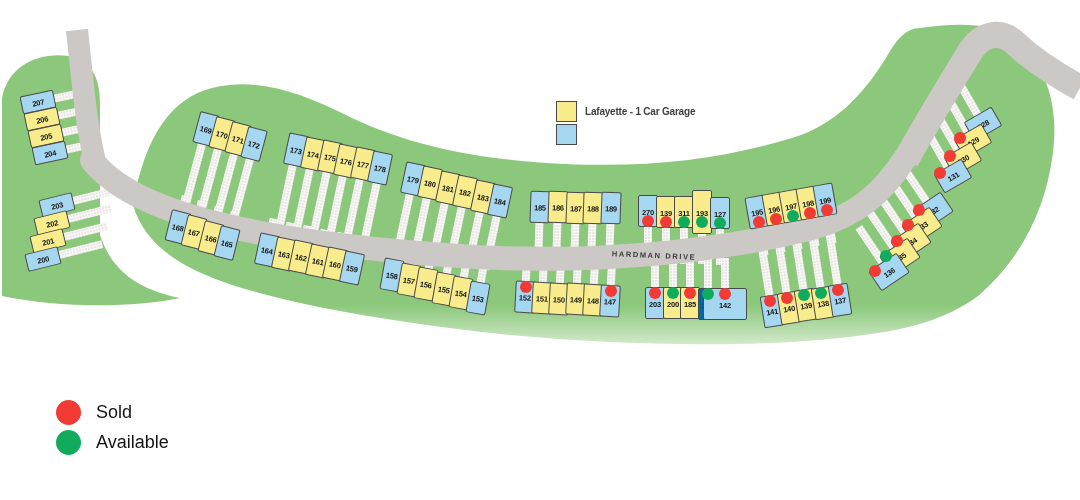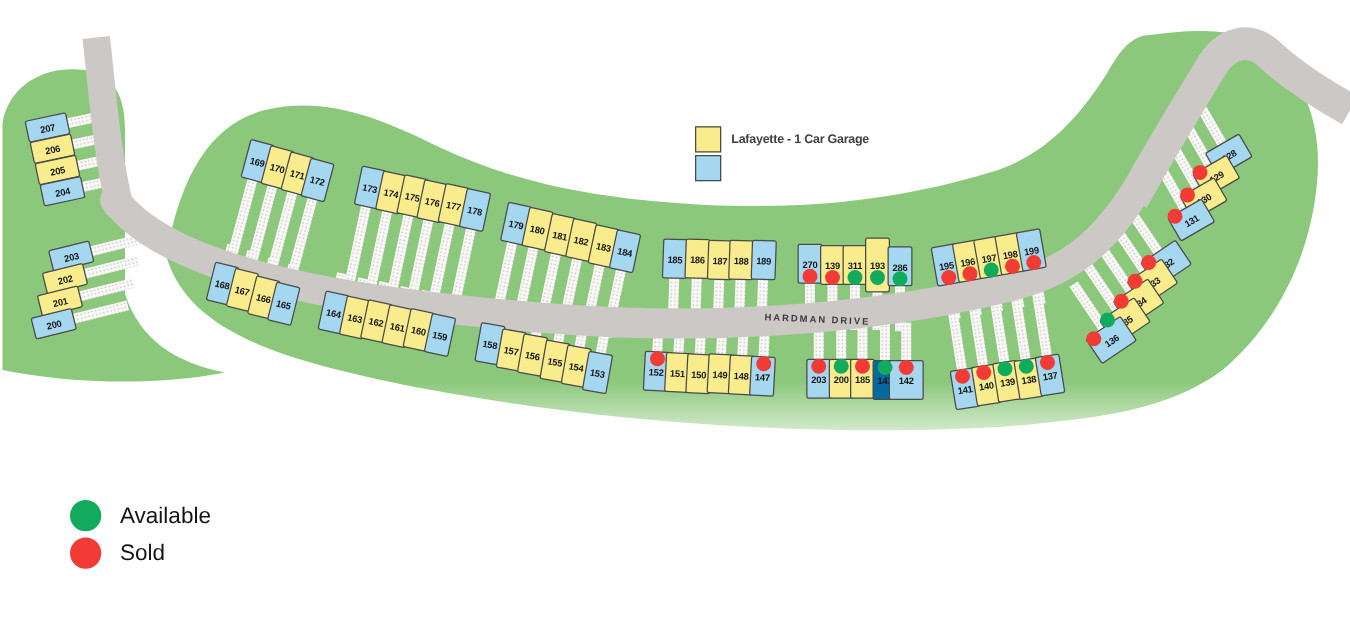--- a/index.html
+++ b/index.html
@@ -230,21 +230,21 @@
       <div class="lot" style="width: 20px; height: 32px; left: 666px; top: 212px; transform: translate(-50%, -50%) rotate(0deg); background: rgb(248, 236, 140);">
         <span>139</span>
       </div>
       <div class="lot" style="width: 20px; height: 32px; left: 684px; top: 212px; transform: translate(-50%, -50%) rotate(0deg); background: rgb(248, 236, 140);">
         <span>311</span>
       </div>
       <div class="lot" style="width: 20px; height: 44px; left: 702px; top: 212px; transform: translate(-50%, -50%) rotate(0deg); background: rgb(248, 236, 140);">
         <span>193</span>
       </div>
       <div class="lot" style="width: 20px; height: 32px; left: 720px; top: 213px; transform: translate(-50%, -50%) rotate(0deg); background: rgb(166, 215, 240);">
-        <span>286</span>
+        <span>127</span>
       </div>
       <div class="lot" style="width: 20px; height: 32px; left: 757px; top: 212px; transform: translate(-50%, -50%) rotate(-10deg); background: rgb(166, 215, 240);">
         <span>195</span>
       </div>
       <div class="lot" style="width: 20px; height: 32px; left: 774px; top: 209px; transform: translate(-50%, -50%) rotate(-10deg); background: rgb(248, 236, 140);">
         <span>196</span>
       </div>
       <div class="lot" style="width: 20px; height: 32px; left: 791px; top: 206px; transform: translate(-50%, -50%) rotate(-10deg); background: rgb(248, 236, 140);">
         <span>197</span>
       </div>
@@ -352,21 +352,21 @@
       </div>
       <div class="lot" style="width: 20px; height: 32px; left: 673px; top: 303px; transform: translate(-50%, -50%) rotate(0deg); background: rgb(248, 236, 140);">
         <span>200</span>
       </div>
       <div class="lot" style="width: 20px; height: 32px; left: 690px; top: 303px; transform: translate(-50%, -50%) rotate(0deg); background: rgb(248, 236, 140);">
         <span>185</span>
       </div>
       <div class="lot" style="width: 20px; height: 32px; left: 708px; top: 304px; transform: translate(-50%, -50%) rotate(0deg); background: #0369a1;">
         <span>143</span>
       </div>
-      <div class="lot" style="width: 28px; height: 32px; left: 725px; top: 304px; transform: translate(-50%, -50%) rotate(0deg); background: rgb(166, 215, 240);">
+      <div class="lot" style="width: 44px; height: 32px; left: 725px; top: 304px; transform: translate(-50%, -50%) rotate(0deg); background: rgb(166, 215, 240);">
         <span>142</span>
       </div>
       <div class="lot" style="width: 20px; height: 32px; left: 772px; top: 311px; transform: translate(-50%, -50%) rotate(-9deg); background: rgb(166, 215, 240);">
         <span>141</span>
       </div>
       <div class="lot" style="width: 20px; height: 32px; left: 789px; top: 308px; transform: translate(-50%, -50%) rotate(-9deg); background: rgb(248, 236, 140);">
         <span>140</span>
       </div>
       <div class="lot" style="width: 20px; height: 32px; left: 806px; top: 305px; transform: translate(-50%, -50%) rotate(-9deg); background: rgb(248, 236, 140);">
         <span>139</span>
@@ -418,22 +418,22 @@
     <span class="tl-swatch" style="background: rgb(248, 236, 140);"></span>
     <span class="tl-label">Lafayette - 1 Car Garage</span>
   </div>
 
   <div class="tl-item">
     <span class="tl-swatch" style="background: rgb(166, 215, 240);"></span>
   </div>
 </div>
   <div class="status-legend">
   <div class="sl-item">
+    <span class="sl-dot" style="background: rgb(242, 59, 52);"></span>
+    <span class="sl-label">Sold</span>
+  </div>
+
+  <div class="sl-item">
     <span class="sl-dot" style="background: rgb(18, 171, 94);"></span>
     <span class="sl-label">Available</span>
   </div>
-
-  <div class="sl-item">
-    <span class="sl-dot" style="background: rgb(242, 59, 52);"></span>
-    <span class="sl-label">Sold</span>
-  </div>
 </div>
 </div>
 
 </body></html>

